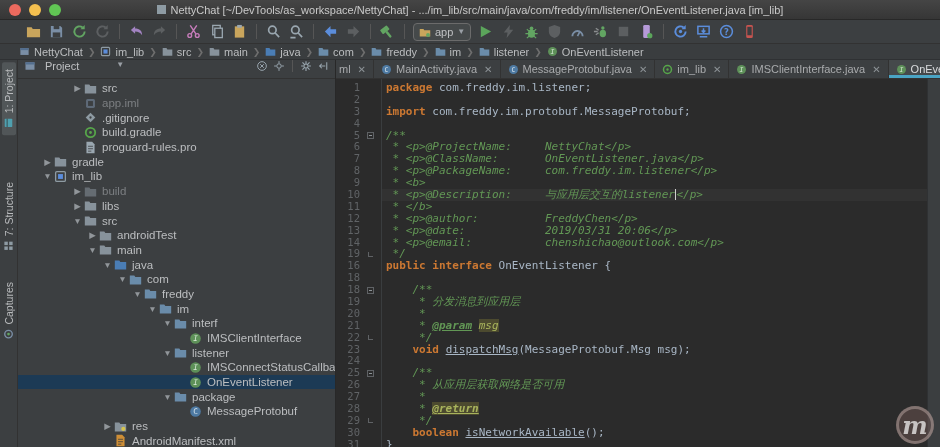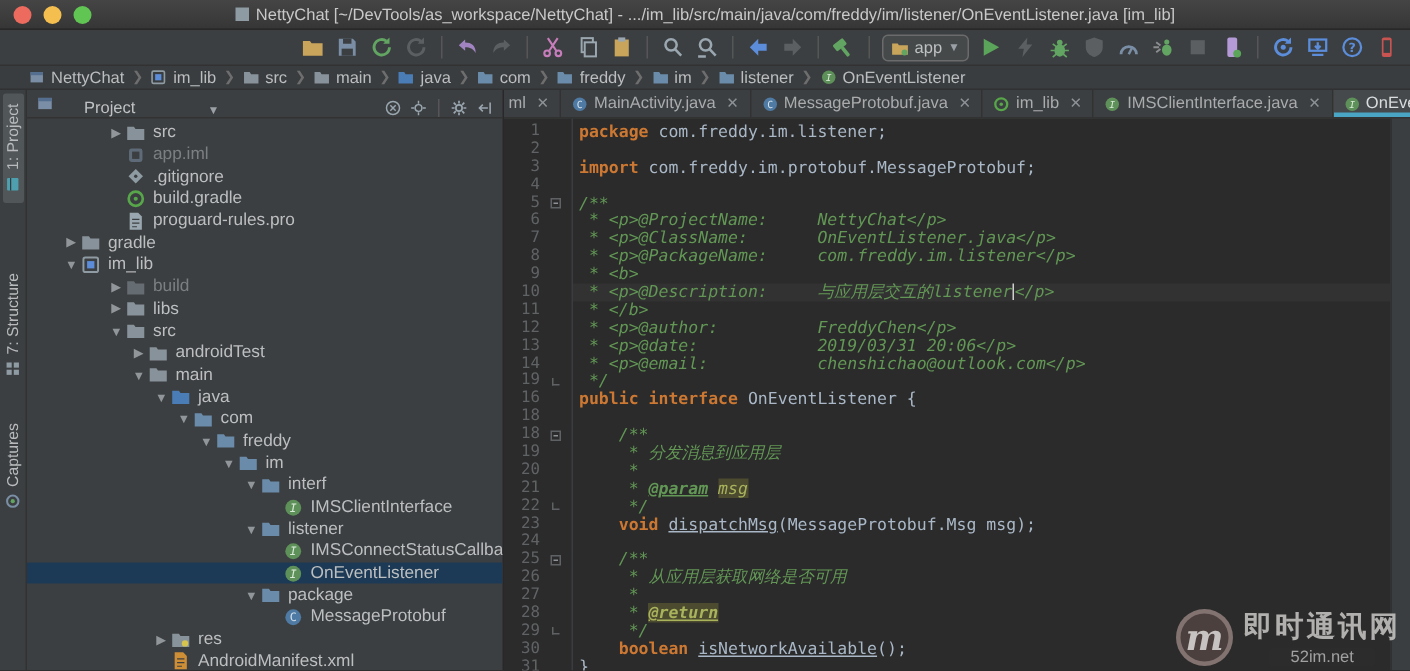--- a/index.html
+++ b/index.html
@@ -16,21 +16,21 @@
     border-bottom:1px solid #282828; position:relative;
     display:flex; align-items:center; justify-content:center; }
   .lights { position:absolute; left:9px; top:4px; display:flex; gap:8px; }
   .light { width:12px; height:12px; border-radius:50%; }
   .light.r { background:#EC6A5E; } .light.y { background:#F4BF4F; } .light.g { background:#61C554; }
   .win-title { font-size:11px; color:#C9C9C9; display:flex; align-items:center; gap:5px; white-space:nowrap; }
   .win-icon { width:9px; height:9px; background:#8E9BA3; display:inline-block; }
 
   
   .toolbar { height:24px; background:var(--panel-bg,#3C3F41); border-bottom:1px solid #323232;
-    display:flex; align-items:center; padding:0 4px;justify-content:flex-end; }
+    display:flex; align-items:center; padding:0 22px; }
   .tb-btn { width:23px; height:21px; display:flex; align-items:center; justify-content:center; border-radius:3px; }
   .tb-btn svg { width:15px; height:15px; }
   .tb-btn.disabled { opacity:.42; }
   .tb-sep { width:1px; height:15px; background:#565656; margin:0 5px; flex:none; }
   .tb-combo { height:18px; display:flex; align-items:center; gap:4px; padding:0 5px;
     background:#45494A; border:1px solid #6B6B6B; border-radius:4px; margin:0 3px; }
   .tb-combo svg { width:12px; height:12px; }
   .tb-combo .lbl { font-size:11px; color:#BFC1C3; }
   .tb-combo .car { font-size:8px; color:#9AA0A6; }
 
@@ -50,21 +50,21 @@
     font-size:10.5px; color:#B9BBBD; padding:7px 1px; display:flex; align-items:center; gap:4px;
     border-radius:2px; }
   .strip-item svg { width:11px; height:11px; transform:rotate(90deg); }
   .strip-item.active { background:#515658; }
   .strip-item:nth-child(1){ margin-top:2px; } .strip-item:nth-child(2){ margin-top:40px; }
   .strip-item:nth-child(3){ margin-top:16px; }
 
   
   .project-panel { width:318px; background:var(--panel-bg,#3C3F41); border-right:1px solid #282828;
     display:flex; flex-direction:column; flex:none; }
-  .panel-header { height:19px; flex:none; display:flex; align-items:flex-end; gap:20px;
+  .panel-header { height:19px; flex:none; display:flex; align-items:flex-start; gap:9px;
     padding:0 6px; font-size:11px; color:#BFC1C3; border-bottom:1px solid #323232; }
   .panel-header svg { width:12px; height:12px; }
   .ph-caret { font-size:8px; color:#9AA0A6; margin-left:28px; }
   .ph-icons { margin-left:auto; display:flex; align-items:center; gap:5px; }
   .ph-icons .phb { display:flex; align-items:center; }
   .ph-sep { width:1px; height:12px; background:#565656; margin:0 2px; }
 
   .tree { flex:1; overflow:hidden; padding-top:2px; font-size:11.5px; color:#BCBEC0; }
   .tree-row { height:14.7px; display:flex; align-items:center; white-space:nowrap; }
   .tree-row.selected { background:var(--sel-bg,#1C3A55); }
@@ -962,17 +962,13 @@
           </div>
         </div>
       <div class="code" id="code"><div class="code-line"><span class="kw">package</span><span class="pl"> com.freddy.im.listener;</span></div><div class="code-line"></div><div class="code-line"><span class="kw">import</span><span class="pl"> com.freddy.im.protobuf.MessageProtobuf;</span></div><div class="code-line"></div><div class="code-line"><span class="doc">/**</span></div><div class="code-line"><span class="doc"> * &lt;p&gt;@ProjectName:     NettyChat&lt;/p&gt;</span></div><div class="code-line"><span class="doc"> * &lt;p&gt;@ClassName:       OnEventListener.java&lt;/p&gt;</span></div><div class="code-line"><span class="doc"> * &lt;p&gt;@PackageName:     com.freddy.im.listener&lt;/p&gt;</span></div><div class="code-line"><span class="doc"> * &lt;b&gt;</span></div><div class="code-line cur"><span class="doc"> * &lt;p&gt;@Description:     与应用层交互的listener</span><span class="caret"></span><span class="doc">&lt;/p&gt;</span></div><div class="code-line"><span class="doc"> * &lt;/b&gt;</span></div><div class="code-line"><span class="doc"> * &lt;p&gt;@author:          FreddyChen&lt;/p&gt;</span></div><div class="code-line"><span class="doc"> * &lt;p&gt;@date:            2019/03/31 20:06&lt;/p&gt;</span></div><div class="code-line"><span class="doc"> * &lt;p&gt;@email:           chenshichao@outlook.com&lt;/p&gt;</span></div><div class="code-line"><span class="doc"> */</span></div><div class="code-line"><span class="kw">public interface </span><span class="pl">OnEventListener {</span></div><div class="code-line"></div><div class="code-line"><span class="doc">    /**</span></div><div class="code-line"><span class="doc">     * 分发消息到应用层</span></div><div class="code-line"><span class="doc">     *</span></div><div class="code-line"><span class="doc">     * </span><span class="tag">@param</span><span class="doc"> </span><span class="prm">msg</span></div><div class="code-line"><span class="doc">     */</span></div><div class="code-line"><span class="pl">    </span><span class="kw">void</span><span class="pl"> </span><span class="mth">dispatchMsg</span><span class="pl">(MessageProtobuf.Msg msg);</span></div><div class="code-line"></div><div class="code-line"><span class="doc">    /**</span></div><div class="code-line"><span class="doc">     * 从应用层获取网络是否可用</span></div><div class="code-line"><span class="doc">     *</span></div><div class="code-line"><span class="doc">     * </span><span class="tagbg">@return</span></div><div class="code-line"><span class="doc">     */</span></div><div class="code-line"><span class="pl">    </span><span class="kw">boolean</span><span class="pl"> </span><span class="mth">isNetworkAvailable</span><span class="pl">();</span></div><div class="code-line"><span class="pl">}</span></div></div>
       <div class="stripe"></div>
     </div>
   </div>
 </div>
 
 <div class="watermark">
   <div class="wm-logo">m</div>
-  <div class="wm-col">
-    <div class="wm-title">即时通讯网</div>
-    <div class="wm-url">52im.net</div>
-  </div>
 </div>
 
 </body></html>

